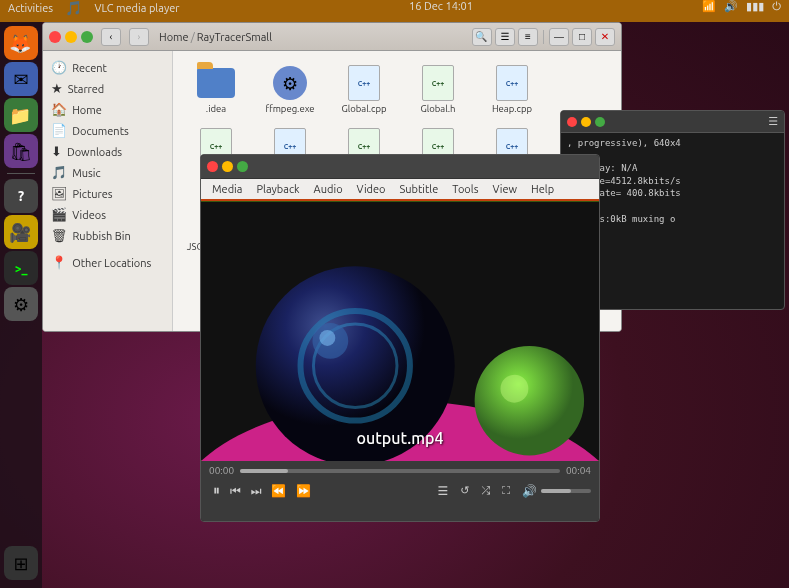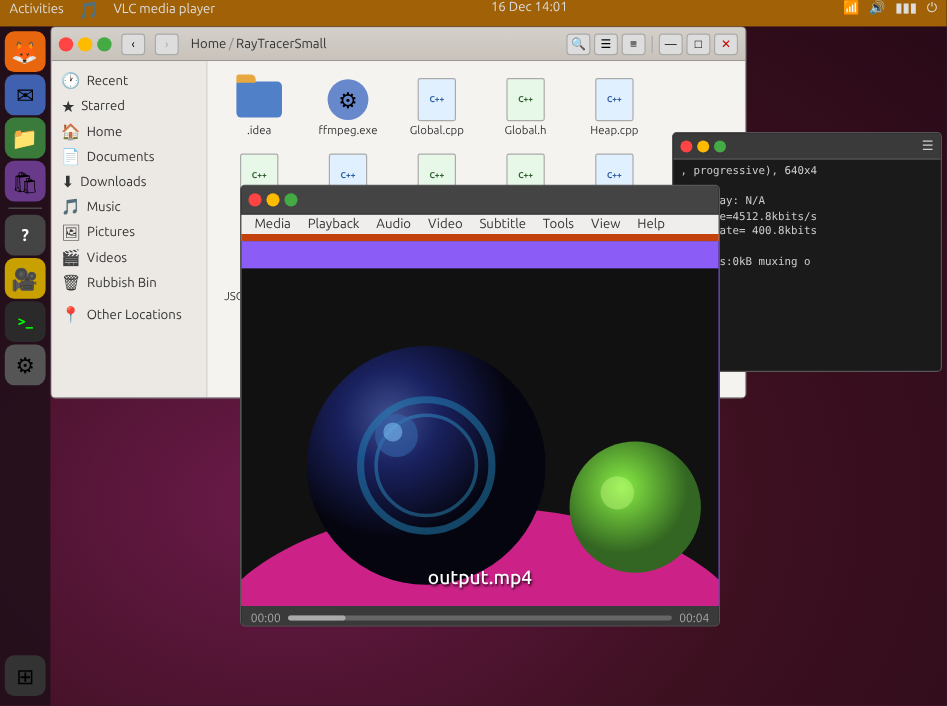--- a/index.html
+++ b/index.html
@@ -309,33 +309,33 @@
       font-size: 11px;
       color: #eee;
     }
     .vlc-menubar {
       height: 22px;
       background: #f0eeec;
       display: flex;
       align-items: center;
       padding: 0 4px;
       gap: 0;
-      border-bottom: 6px solid #c2410c;
+      border-bottom: 2px solid #c2410c;
     }
     .vlc-menu-item {
       padding: 2px 7px;
       font-size: 11px;
       color: #333;
       cursor: pointer;
       border-radius: 2px;
     }
     .vlc-video-area {
       width: 100%;
-      height: 304px;
-      background: #8b5cf6;
+      height: 260px;
+      background: #4d7c0f;
       position: relative;
       overflow: hidden;
     }
     .vlc-canvas {
       width: 100%;
       height: 100%;
     }
     .vlc-filename {
       position: absolute;
       bottom: 14px;

